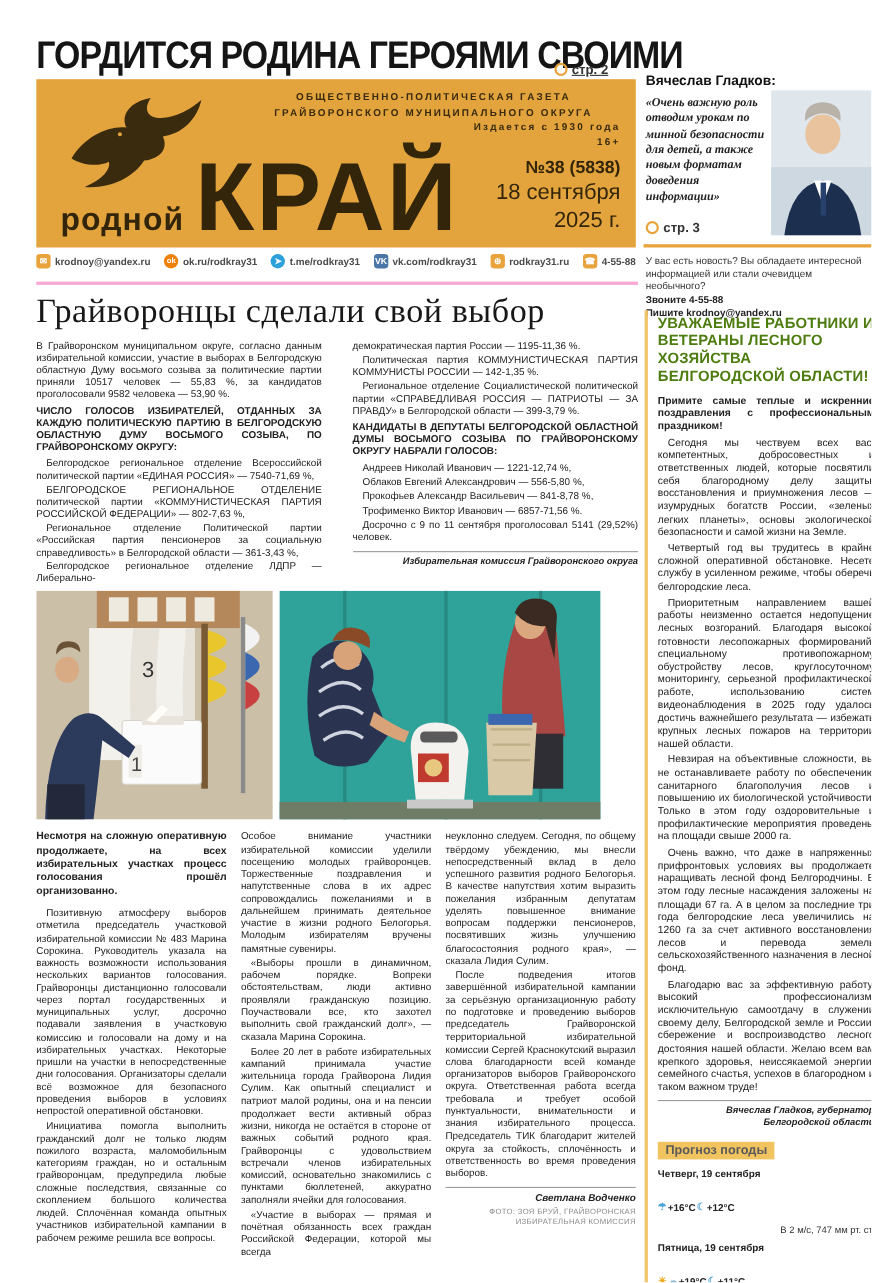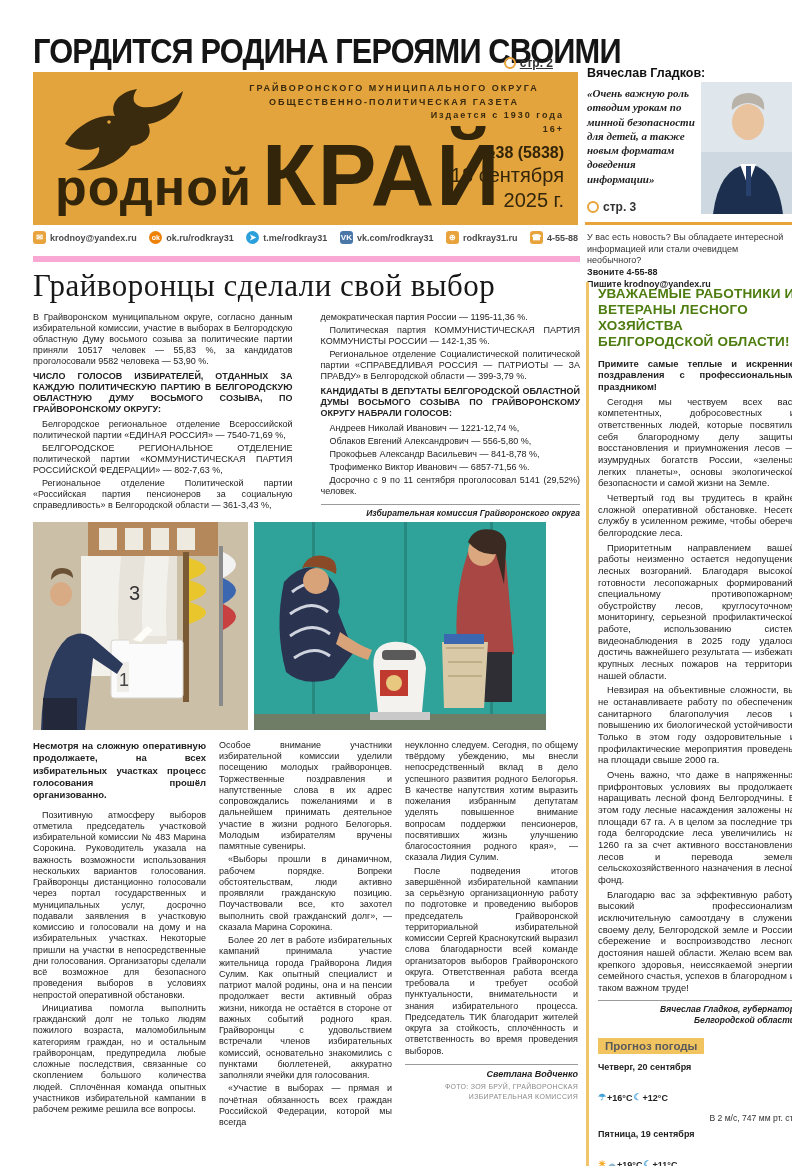--- a/index.html
+++ b/index.html
@@ -12,21 +12,21 @@
   .pageref{display:inline-flex;align-items:center;gap:4px;font-weight:bold;font-size:12px;color:#333;}
   .pageref .dot{width:8px;height:8px;border:2px solid #e8a33c;border-radius:50%;display:inline-block;}
   .top-banner .pageref{position:absolute;right:28px;bottom:2px;text-decoration:underline;}
   
   .masthead{position:absolute;left:33px;top:72px;width:545px;height:153px;background:#e3a43d;}
   .masthead .bird{position:absolute;left:24px;top:10px;width:140px;height:100px;}
   .mh-sub{position:absolute;right:14px;top:10px;width:340px;color:#3a2a0e;font-size:9px;font-weight:bold;letter-spacing:2px;line-height:1.5;}
   .mh-sub .c{text-align:center;}
   .mh-sub .r{text-align:right;letter-spacing:2px;}
   .mh-title{position:absolute;left:22px;bottom:8px;display:flex;align-items:baseline;gap:10px;color:#33250a;}
-  .mh-title .w1{font-size:52px;font-weight:bold;letter-spacing:1px;}
+  .mh-title .w1{font-size:29px;font-weight:bold;letter-spacing:1px;}
   .mh-title .w2{font-size:88px;font-weight:900;letter-spacing:2px;line-height:.85;}
   .mh-issue{position:absolute;right:14px;bottom:12px;text-align:right;color:#33250a;line-height:1.25;}
   .mh-issue .n{font-size:16px;font-weight:bold;}
   .mh-issue .d{font-size:20px;}
   
   .contacts{position:absolute;left:33px;top:231px;width:545px;display:flex;justify-content:space-between;align-items:center;}
   .contact{display:inline-flex;align-items:center;gap:4px;font-size:9px;color:#4a4a4a;font-weight:bold;cursor:pointer;}
   .cicon{width:13px;height:13px;border-radius:3px;display:inline-flex;align-items:center;justify-content:center;
          color:#fff;font-size:8px;font-weight:bold;line-height:1;}
   .ci-mail{background:#e8a33c;}
@@ -41,21 +41,21 @@
   .gquote{width:112px;margin-left:2px;font-family:"Liberation Serif",serif;font-style:italic;font-weight:bold;
           font-size:11px;line-height:1.3;color:#222;}
   .gpanel .pageref{position:absolute;left:2px;bottom:8px;font-size:12px;}
   .gphoto{position:absolute;right:0;top:20px;width:94px;height:132px;}
   
   .newstip{position:absolute;left:587px;top:232px;width:206px;font-size:9px;line-height:1.3;color:#333;}
   .newstip b{color:#222;}
   
   .main{position:absolute;left:33px;top:256px;width:547px;}
   .art-headline{font-family:"Liberation Serif",serif;font-size:31px;color:#171717;letter-spacing:.5px;
-                border-top:6px solid #f9a8d4;padding-top:6px;margin:0 0 8px 0;font-weight:normal;}
+                border-top:3px solid #f9a8d4;padding-top:6px;margin:0 0 8px 0;font-weight:normal;}
   .cols2{display:flex;gap:28px;}
   .cols2 .col{width:265px;font-size:9px;line-height:1.22;text-align:justify;color:#222;}
   .cols3{display:flex;gap:13px;margin-top:8px;}
   .cols3 .col{width:173px;font-size:9px;line-height:1.25;text-align:justify;color:#222;}
   .col p{margin:0 0 2px 0;text-indent:9px;}
   .col p.nohang{text-indent:0;}
   .col p.caps{font-weight:bold;text-indent:0;margin:4px 0;}
   .col p.lead{font-weight:bold;text-indent:0;font-size:9.5px;margin-bottom:8px;line-height:1.3;}
   .sig{border-top:1px solid #9a9a9a;margin-top:7px;padding-top:3px;text-align:right;
        font-style:italic;font-weight:bold;font-size:8.5px;color:#222;}
@@ -99,22 +99,22 @@
       <span>стр. 2</span>
     </span>
   </div>
 
   <div class="masthead">
     <svg class="bird" viewBox="0 0 140 100">
       <path d="M8,62 C20,42 42,32 58,34 C52,22 62,10 80,7 C74,16 76,23 85,25 C100,27 116,18 126,9 C122,27 108,40 91,42 C96,52 90,62 74,64 C64,80 42,90 20,88 C36,81 44,72 42,65 C32,70 18,68 8,62 Z" fill="#3a2a0e"></path>
       <circle cx="52" cy="40" r="1.8" fill="#e3a43d"></circle>
     </svg>
     <div class="mh-sub">
+      <div class="c">ОБЩЕСТВЕННО-ПОЛИТИЧЕСКАЯ ГАЗЕТА</div>
       <div class="c">ГРАЙВОРОНСКОГО МУНИЦИПАЛЬНОГО ОКРУГА</div>
-      <div class="c">ОБЩЕСТВЕННО-ПОЛИТИЧЕСКАЯ ГАЗЕТА</div>
       <div class="r">Издается с 1930 года</div>
       <div class="r">16+</div>
     </div>
     <div class="mh-title">
       <span class="w1">родной</span>
       <span class="w2">КРАЙ</span>
     </div>
     <div class="mh-issue">
       <div class="n">№38 (5838)</div>
       <div class="d">18 сентября</div>
@@ -176,20 +176,21 @@
   <div class="main">
 
     <h1 class="art-headline">Грайворонцы сделали свой выбор</h1>
     <div class="cols2">
       <div class="col">
         <p class="nohang">В Грайворонском муниципальном округе, согласно данным избирательной комиссии, участие в выборах в Белгородскую областную Думу восьмого созыва за политические партии приняли 10517 человек — 55,83 %, за кандидатов проголосовали 9582 человека — 53,90 %.</p>
         <p class="caps">ЧИСЛО ГОЛОСОВ ИЗБИРАТЕЛЕЙ, ОТДАННЫХ ЗА КАЖДУЮ ПОЛИТИЧЕСКУЮ ПАРТИЮ В БЕЛГОРОДСКУЮ ОБЛАСТНУЮ ДУМУ ВОСЬМОГО СОЗЫВА, ПО ГРАЙВОРОНСКОМУ ОКРУГУ:</p>
         <p>Белгородское региональное отделение Всероссийской политической партии «ЕДИНАЯ РОССИЯ» — 7540-71,69 %,</p>
         <p>БЕЛГОРОДСКОЕ РЕГИОНАЛЬНОЕ ОТДЕЛЕНИЕ политической партии «КОММУНИСТИЧЕСКАЯ ПАРТИЯ РОССИЙСКОЙ ФЕДЕРАЦИИ» — 802-7,63 %,</p>
         <p>Региональное отделение Политической партии «Российская партия пенсионеров за социальную справедливость» в Белгородской области — 361-3,43 %,</p>
+        <p>Белгородское региональное отделение ЛДПР — Либерально-</p>
       </div>
       <div class="col">
         <p class="nohang">демократическая партия России — 1195-11,36 %.</p>
         <p>Политическая партия КОММУНИСТИЧЕСКАЯ ПАРТИЯ КОММУНИСТЫ РОССИИ — 142-1,35 %.</p>
         <p>Региональное отделение Социалистической политической партии «СПРАВЕДЛИВАЯ РОССИЯ — ПАТРИОТЫ — ЗА ПРАВДУ» в Белгородской области — 399-3,79 %.</p>
         <p class="caps">КАНДИДАТЫ В ДЕПУТАТЫ БЕЛГОРОДСКОЙ ОБЛАСТНОЙ ДУМЫ ВОСЬМОГО СОЗЫВА ПО ГРАЙВОРОНСКОМУ ОКРУГУ НАБРАЛИ ГОЛОСОВ:</p>
         <p>Андреев Николай Иванович — 1221-12,74 %,</p>
         <p>Облаков Евгений Александрович — 556-5,80 %,</p>
         <p>Прокофьев Александр Васильевич — 841-8,78 %,</p>
         <p>Трофименко Виктор Иванович — 6857-71,56 %.</p>
@@ -285,21 +286,21 @@
       <p>Невзирая на объективные сложности, вы не останавливаете работу по обеспечению санитарного благополучия лесов и повышению их биологической устойчивости. Только в этом году оздоровительные и профилактические мероприятия проведены на площади свыше 2000 га.</p>
       <p>Очень важно, что даже в напряженных прифронтовых условиях вы продолжаете наращивать лесной фонд Белгородчины. В этом году лесные насаждения заложены на площади 67 га. А в целом за последние три года белгородские леса увеличились на 1260 га за счет активного восстановления лесов и перевода земель сельскохозяйственного назначения в лесной фонд.</p>
       <p>Благодарю вас за эффективную работу, высокий профессионализм, исключительную самоотдачу в служении своему делу, Белгородской земле и России, сбережение и воспроизводство лесного достояния нашей области. Желаю всем вам крепкого здоровья, неиссякаемой энергии, семейного счастья, успехов в благородном и таком важном труде!</p>
       <div class="sig">Вячеслав Гладков, губернатор Белгородской области</div>
     </div>
 
     <div class="weather">
       <div class="w-title">Прогноз погоды</div>
 
       <div class="w-day">
-        <div class="w-date">Четверг, 20 сентября</div>
+        <div class="w-date">Четверг, 19 сентября</div>
         <div class="w-line">
           <span class="w-temp">
               <span class="wi rain">☂</span>
               <span>+16°C</span> 
               <span class="wi moon">☾</span>
               <span>+12°C</span>
             </span>
           <span class="w-wind"><span>В 2 м/с,</span> <span>747 мм рт. ст.</span></span>
         </div>
       </div>

